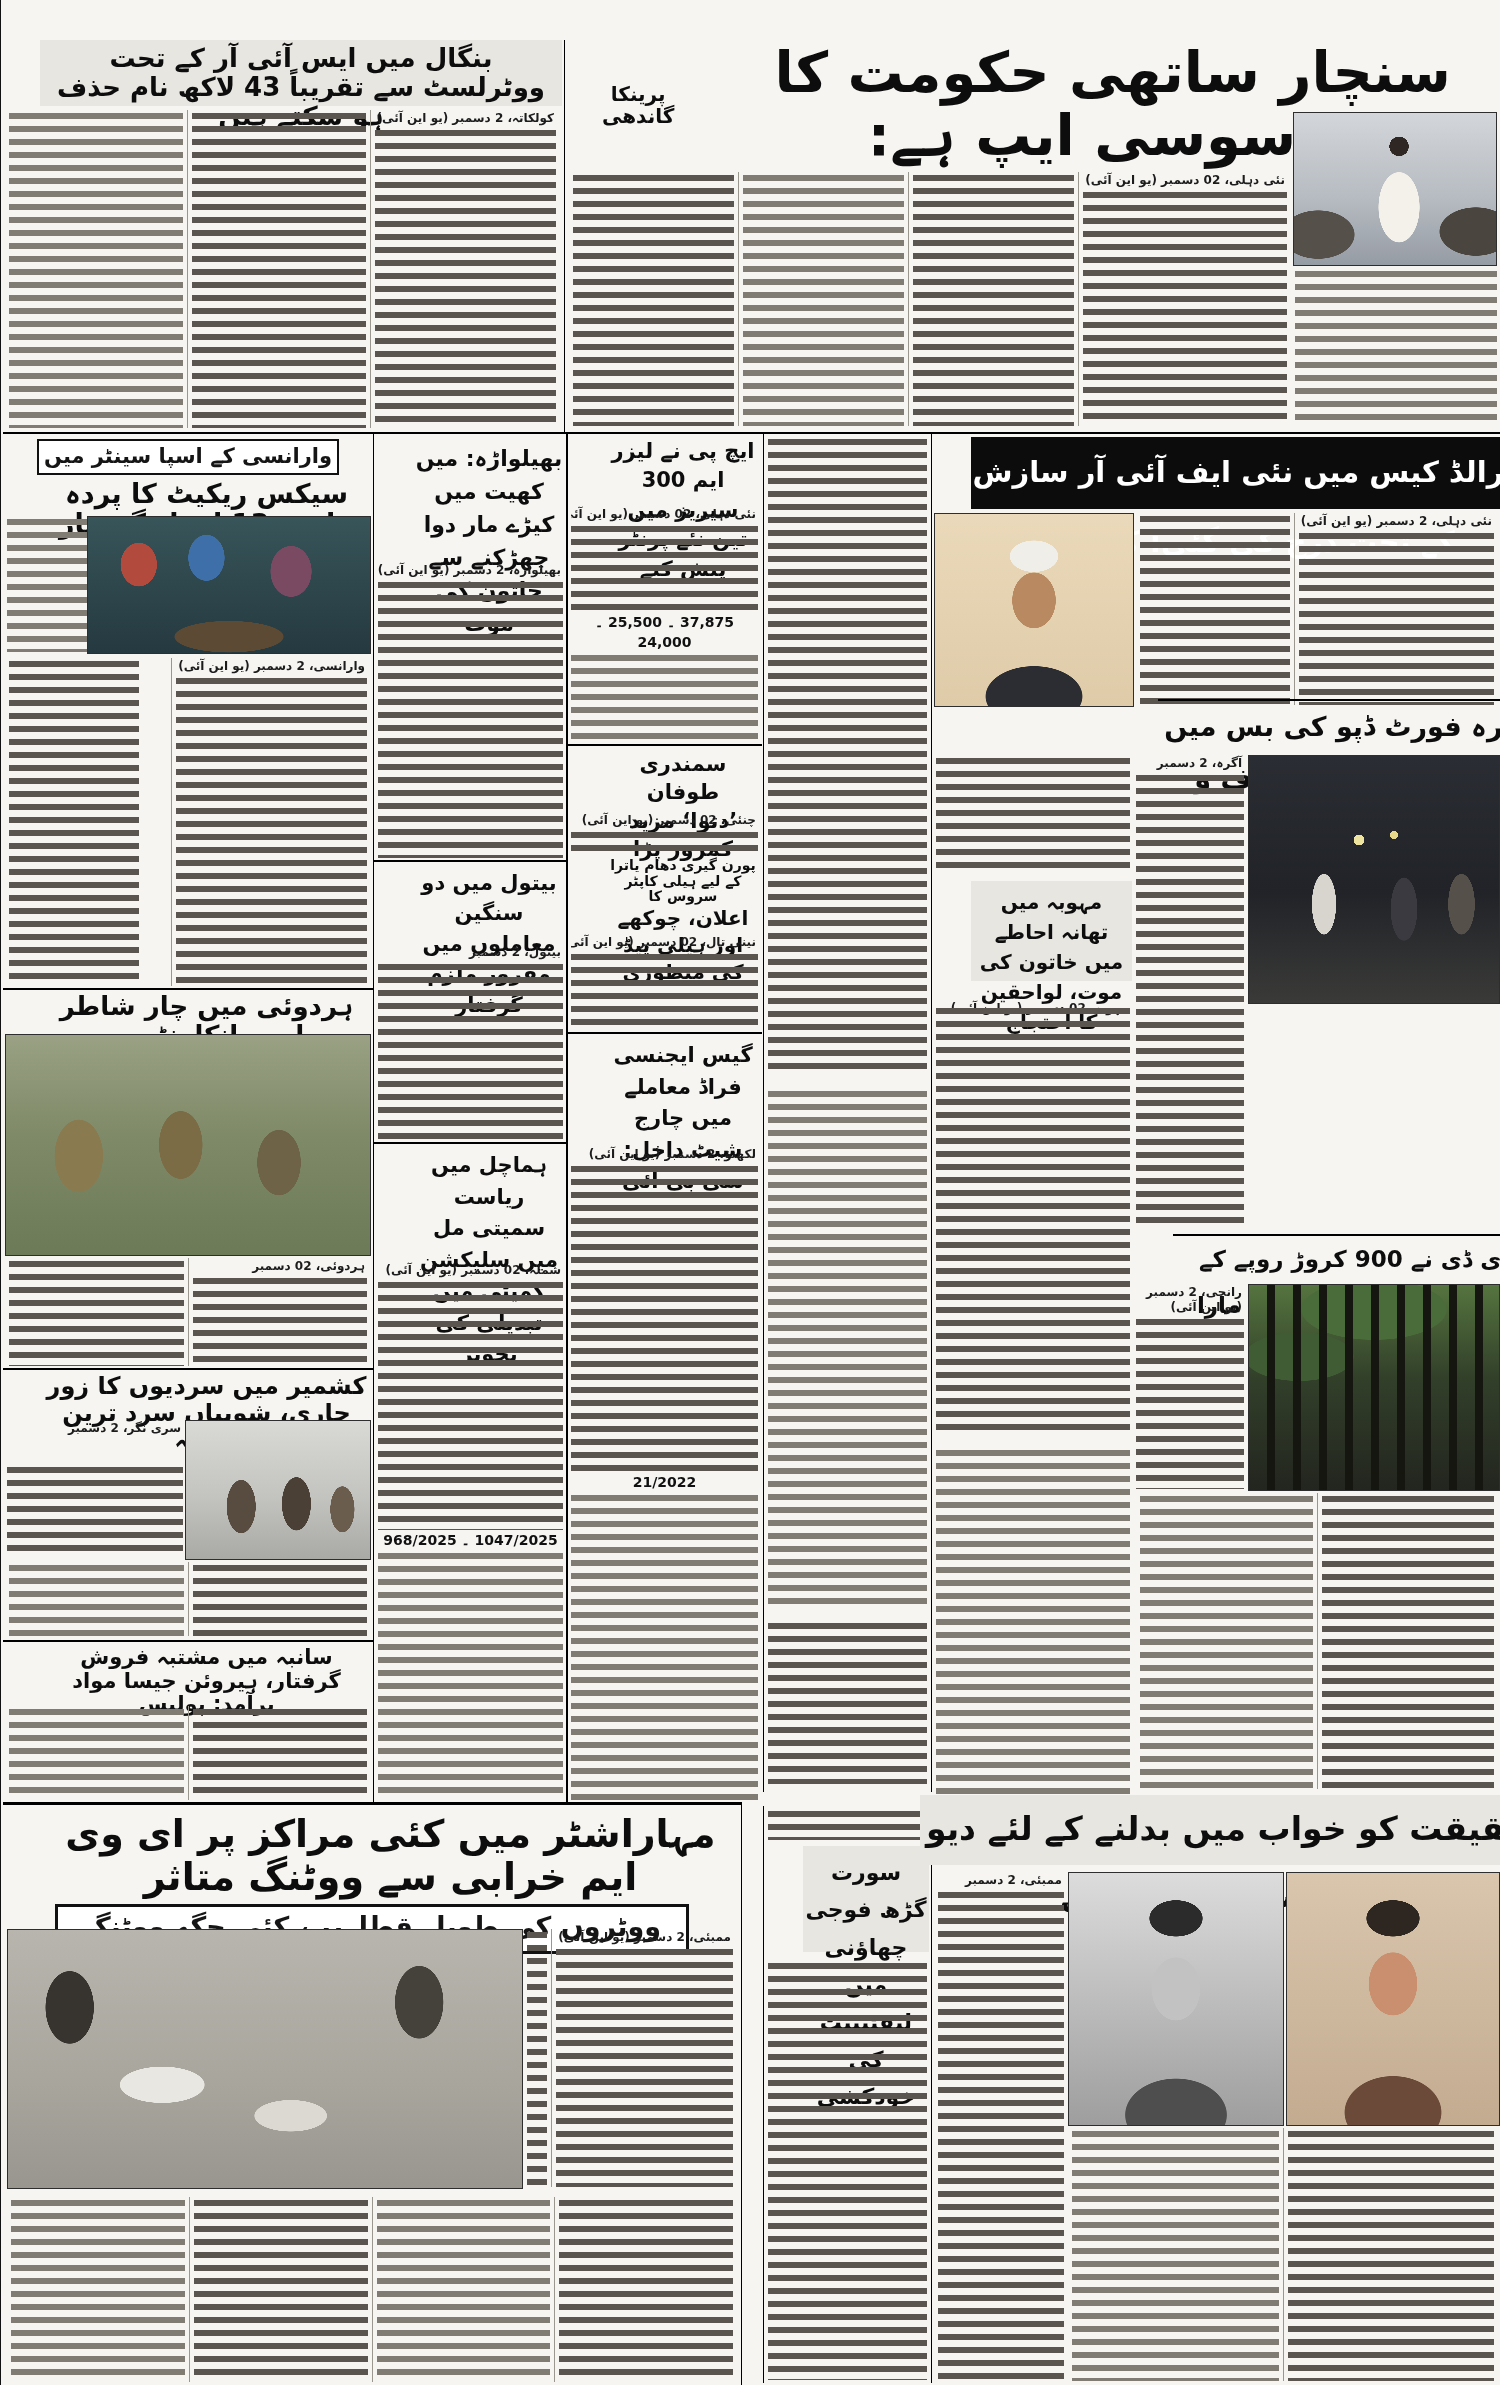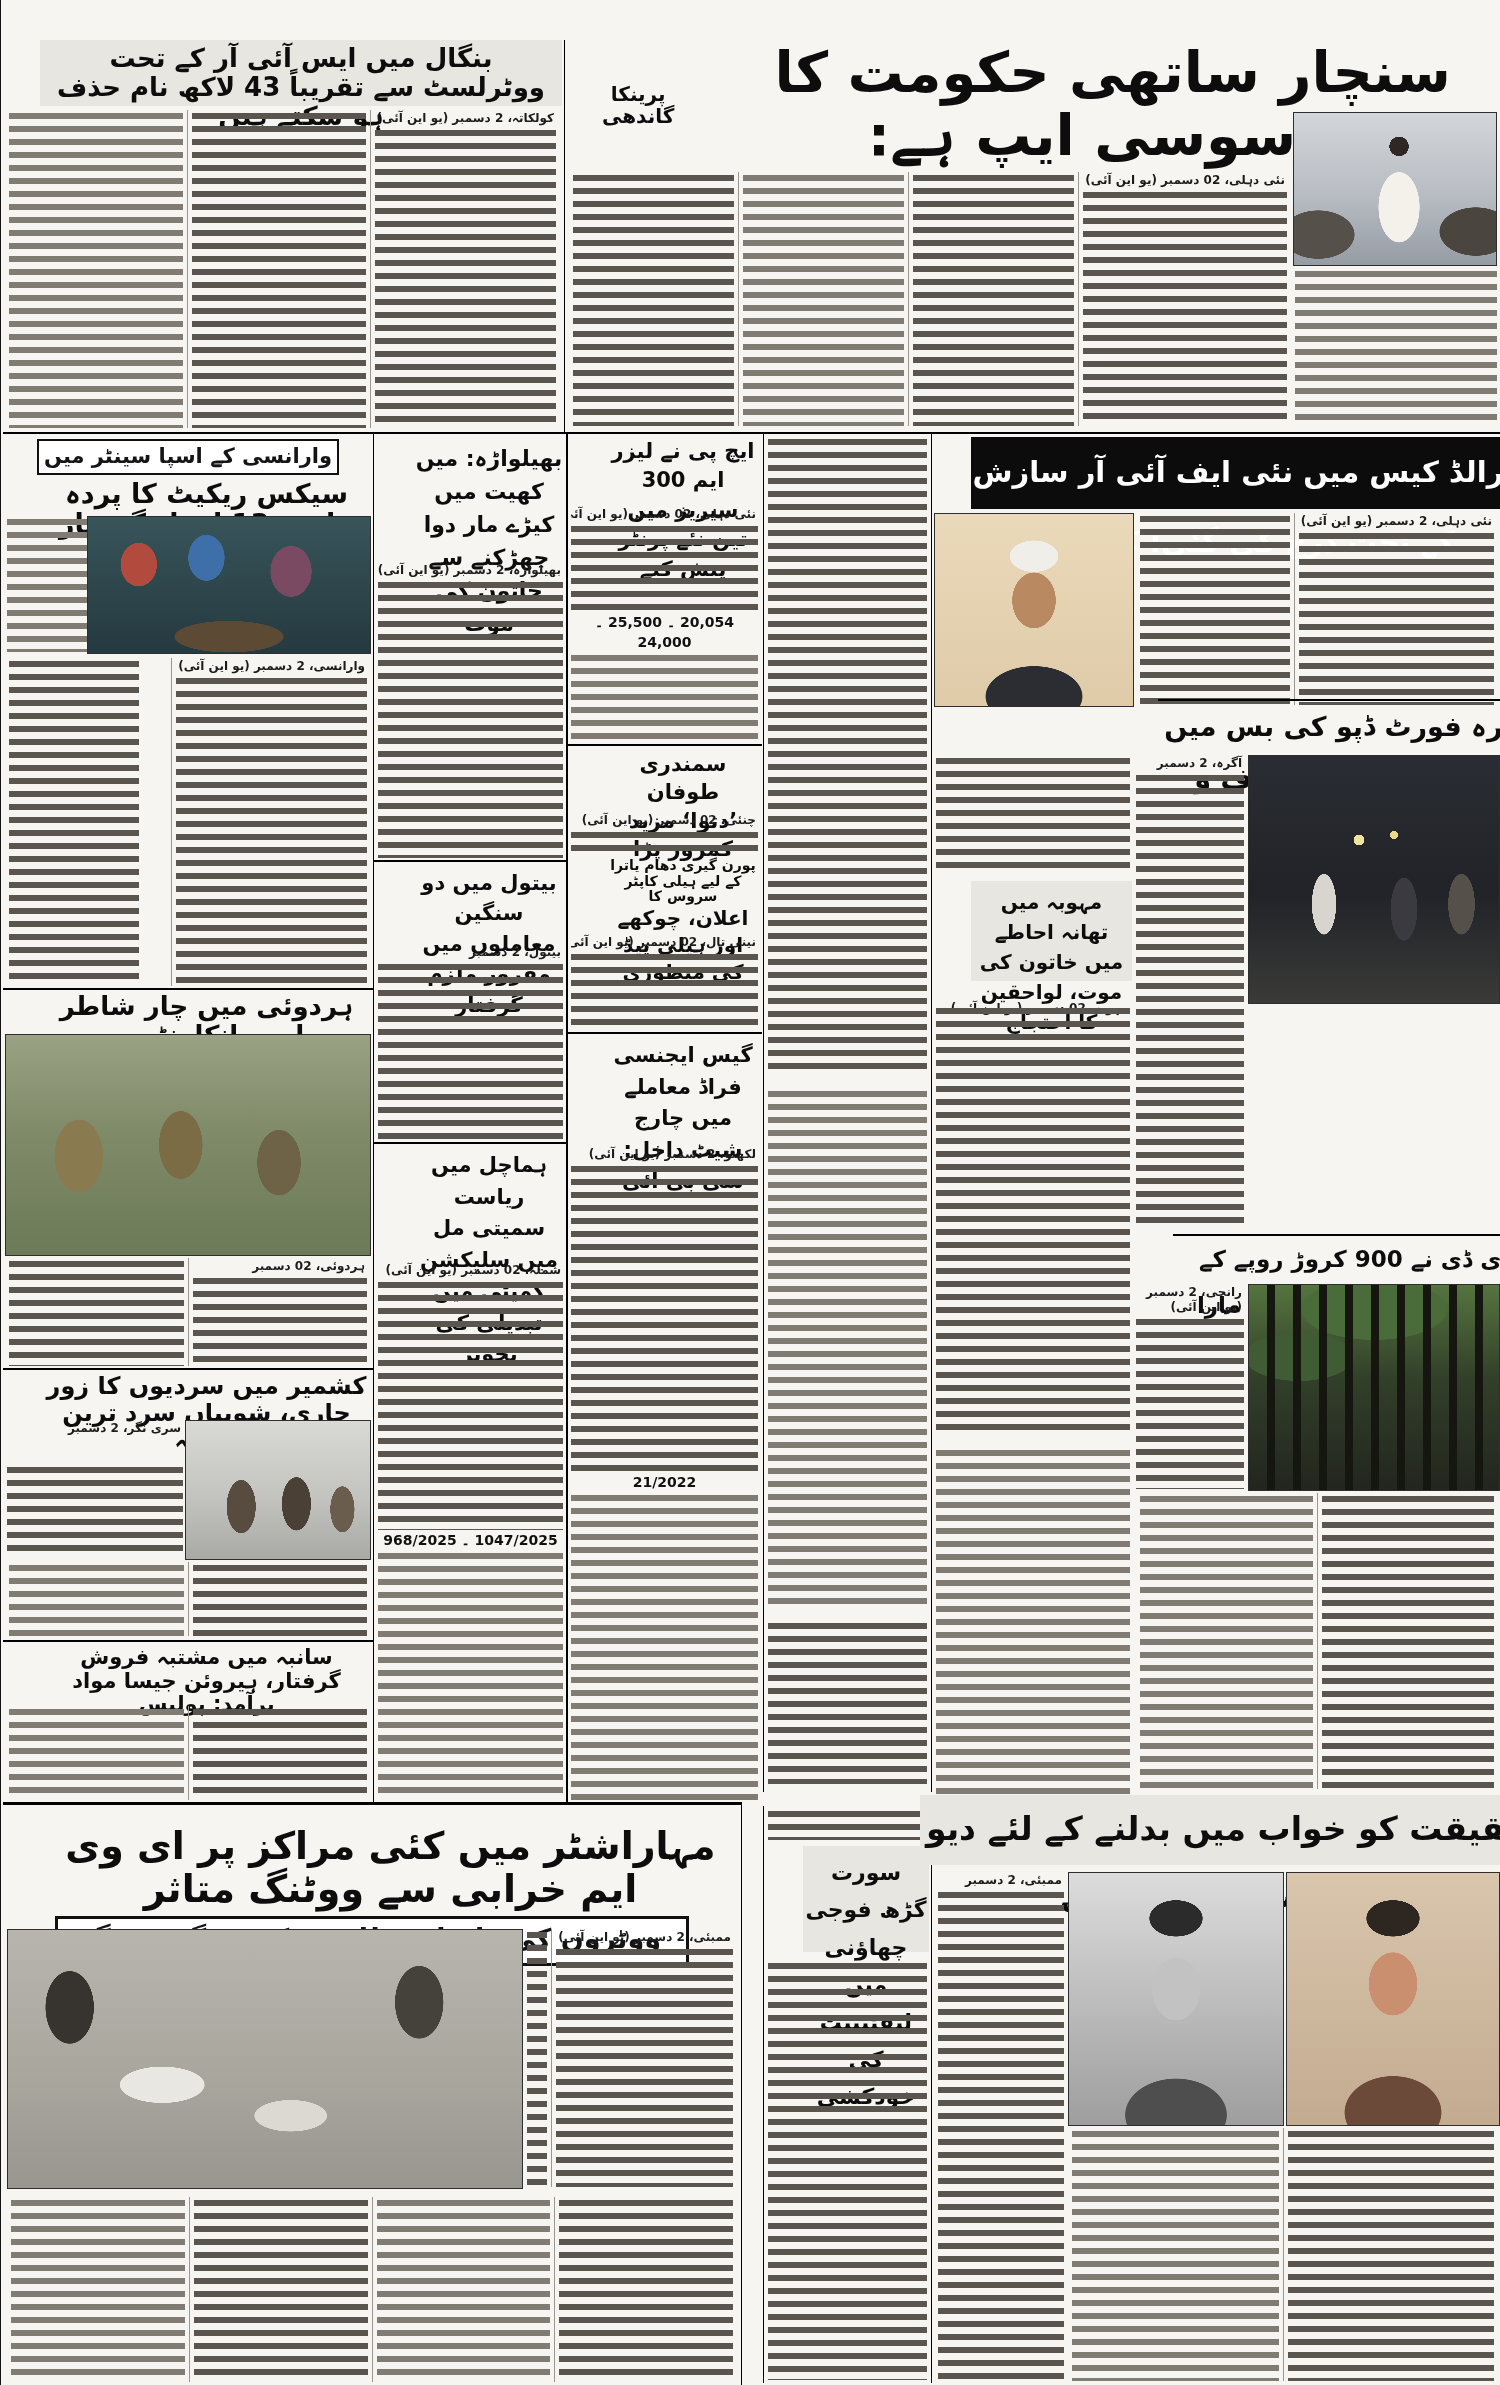--- a/index.html
+++ b/index.html
@@ -187,21 +187,21 @@
       <div class="fig">1047/2025 ۔ 968/2025</div>
       <div class="tx light" style="flex:1;"></div>
     </div>
   </div>
 
   <div class="abs rule-l" style="left:565px;top:432px;width:195px;height:312px;">
     <div class="hl" style="font-size:21px;padding:5px 4px;line-height:1.4;">ایچ پی نے لیزر ایم 300 سیریز میں تین نئے پرنٹر پیش کیے</div>
     <div class="abs" style="left:4px;right:4px;top:74px;bottom:4px;display:flex;flex-direction:column;">
       <div class="dl">نئی دہلی، 02 دسمبر (یو این آئی)</div>
       <div class="tx" style="flex:1;"></div>
-      <div class="fig">20,054 ۔ 25,500 ۔ 24,000</div>
+      <div class="fig">37,875 ۔ 25,500 ۔ 24,000</div>
       <div class="tx light" style="flex:1;"></div>
     </div>
   </div>
 
   <div class="abs rule-t2 rule-l" style="left:565px;top:744px;width:195px;height:112px;">
     <div class="hl" style="font-size:21px;padding:4px 16px;line-height:1.35;">سمندری طوفان ’دتوا‘ مزید کمزور پڑا</div>
     <div class="abs" style="left:4px;right:4px;top:66px;bottom:3px;display:flex;flex-direction:column;">
       <div class="dl">چنئی، 02 دسمبر (یو این آئی)</div>
       <div class="tx" style="flex:1;"></div>
     </div>
@@ -288,21 +288,21 @@
   <div class="cols" style="position:absolute;left:1135px;top:1493px;width:362px;height:296px;">
     <div class="c">
         <div class="tx"></div>
       </div>
     <div class="c">
         <div class="tx light"></div>
       </div>
   </div>
 
   <div class="abs rule-t3 rule-r" style="left:2px;top:1802px;width:738px;height:581px;">
-    <div class="hl" style="font-size:38px;padding-top:20px;">مہاراشٹر میں کئی مراکز پر ای وی ایم خرابی سے ووٹنگ متاثر</div>
+    <div class="hl" style="font-size:38px;padding-top:8px;">مہاراشٹر میں کئی مراکز پر ای وی ایم خرابی سے ووٹنگ متاثر</div>
     <div class="kickbox" style="margin:6px 52px 0;font-size:27px;height:44px;line-height:40px;border-width:3px;">ووٹروں کی طویل قطاریں، کئی جگہ ووٹنگ عارضی طور پر معطل</div>
 
     <div class="ph abs" style="left:4px;top:124px;width:514px;height:258px;
       background:
         radial-gradient(ellipse 70px 30px at 30% 60%,#e9e7e1 0 60%,rgba(0,0,0,0) 61%),
         radial-gradient(ellipse 60px 26px at 55% 72%,#dcd9d2 0 60%,rgba(0,0,0,0) 61%),
         radial-gradient(ellipse 40px 60px at 12% 30%,#37342f 0 60%,rgba(0,0,0,0) 61%),
         radial-gradient(ellipse 40px 60px at 80% 28%,#45413b 0 60%,rgba(0,0,0,0) 61%),
         linear-gradient(180deg,#b8b5ae 0%,#a8a59d 60%,#999690 100%);"></div>
     <div class="cols" style="position:absolute;right:4px;top:124px;width:214px;height:258px;">

